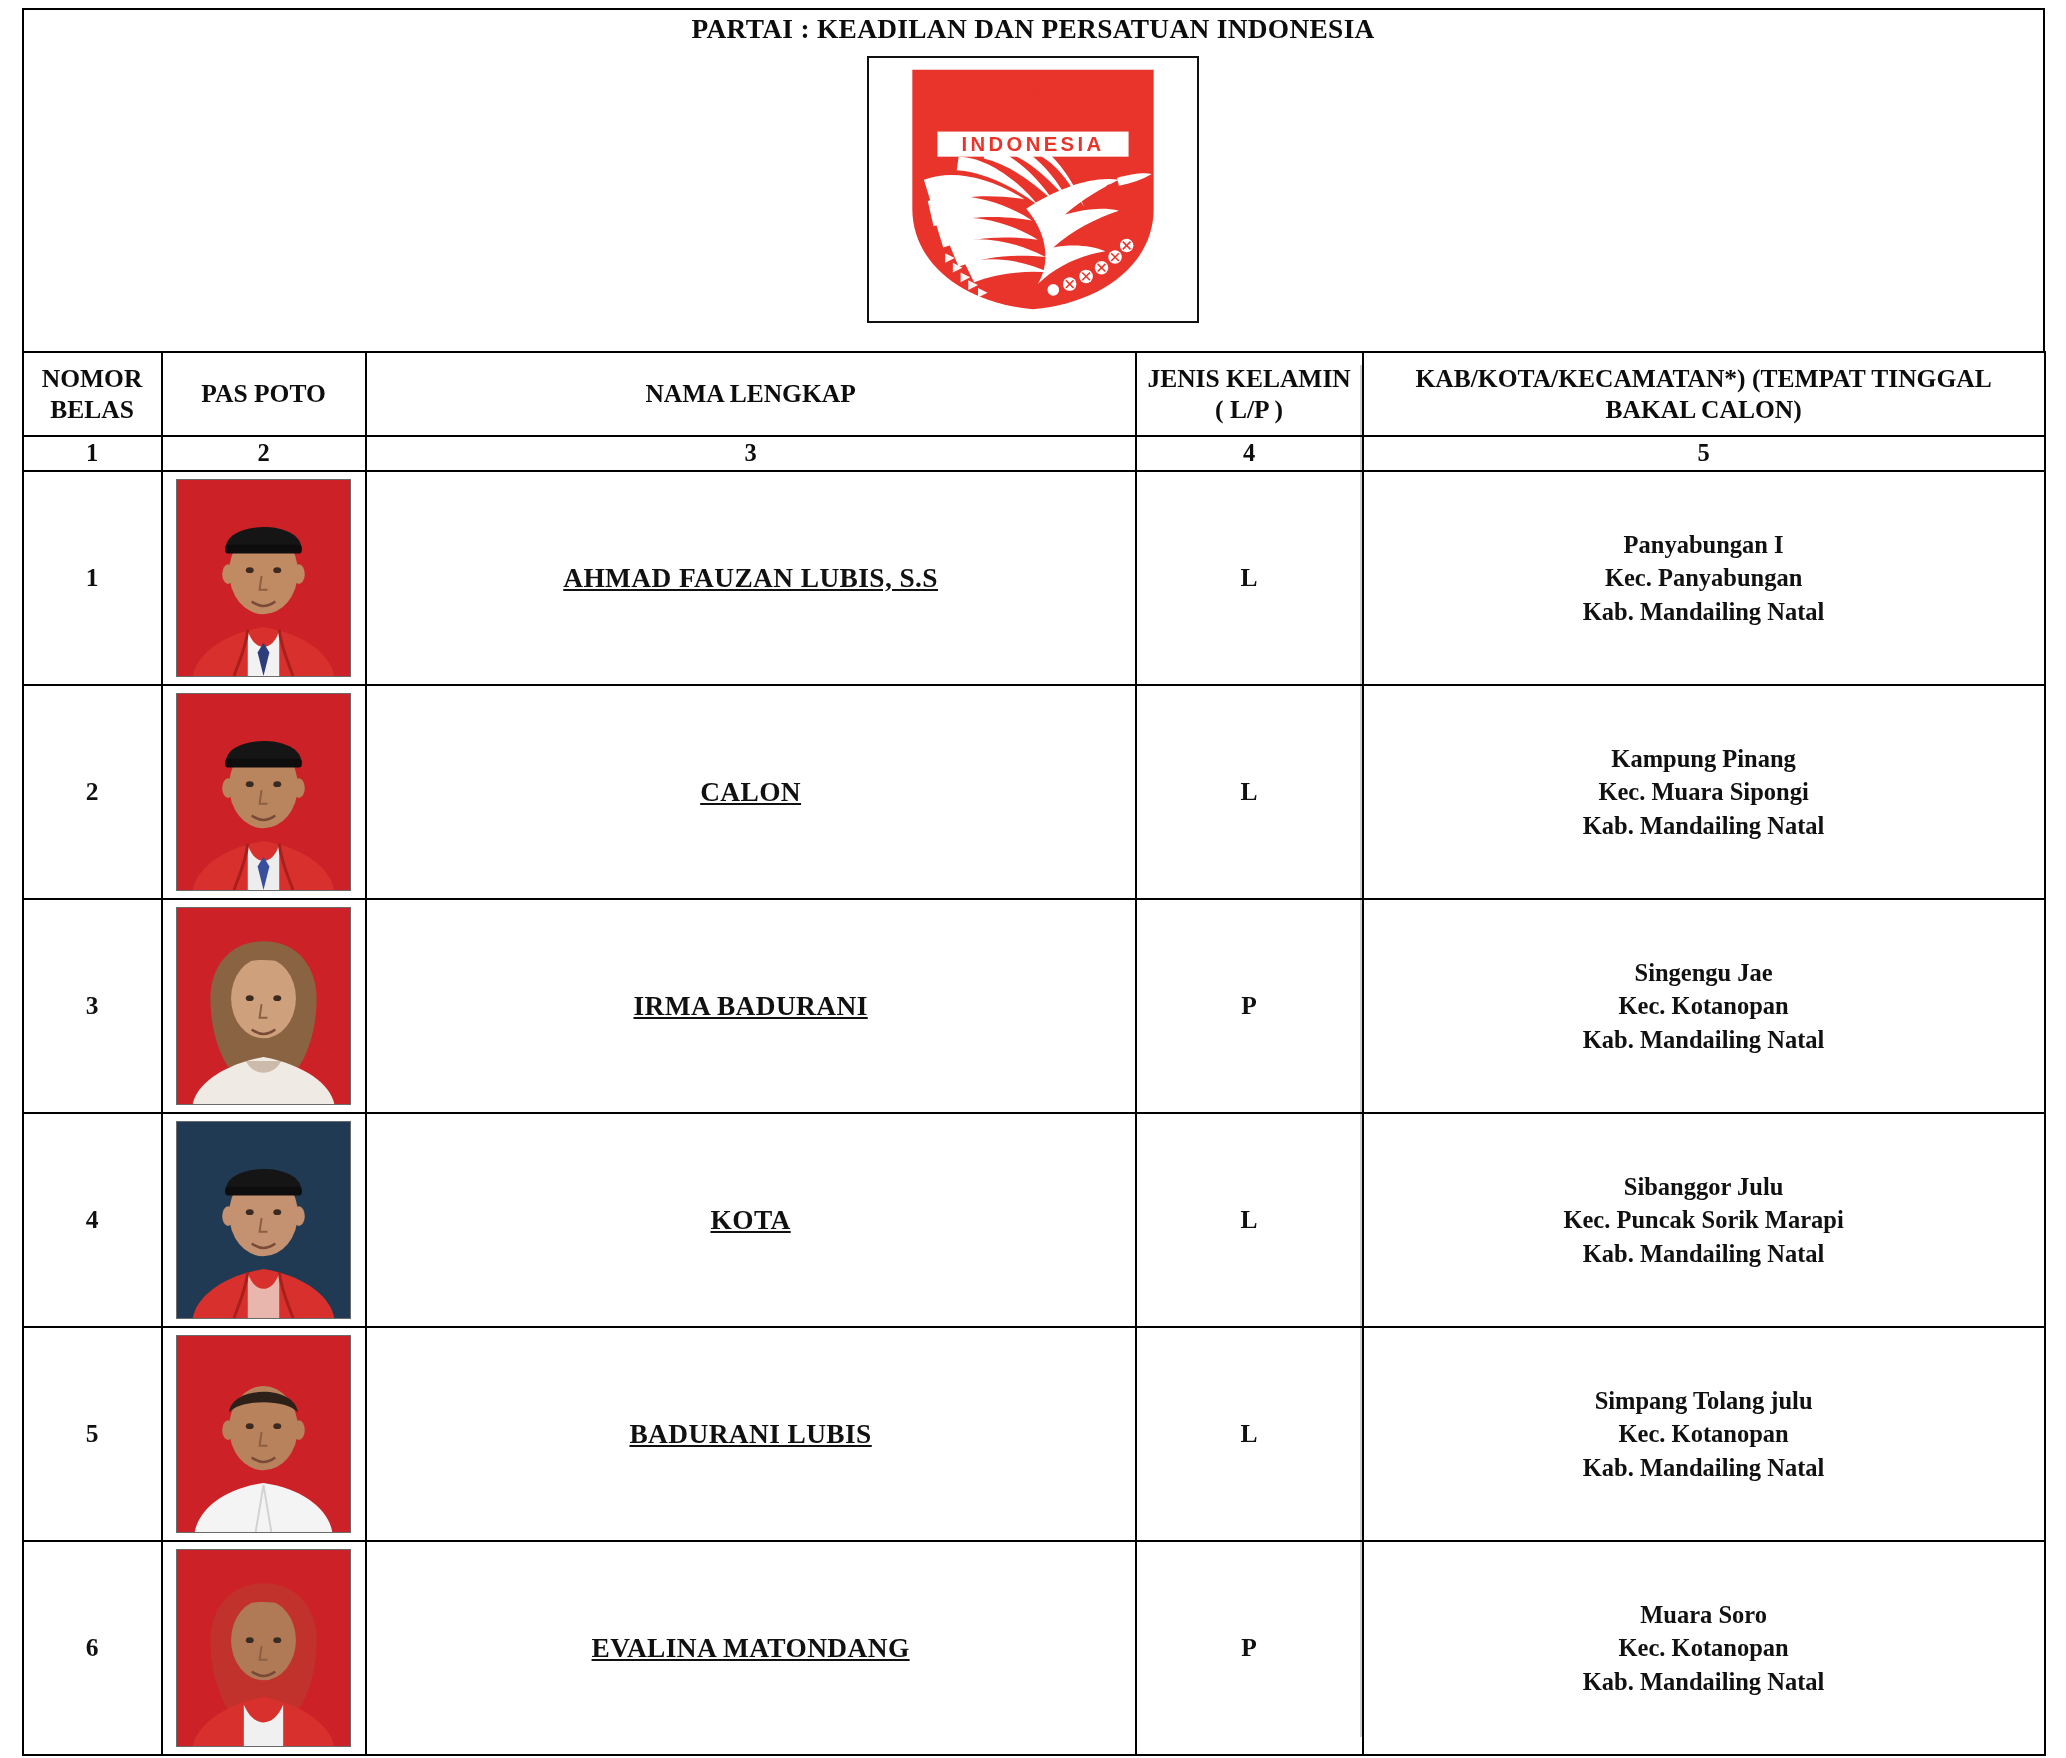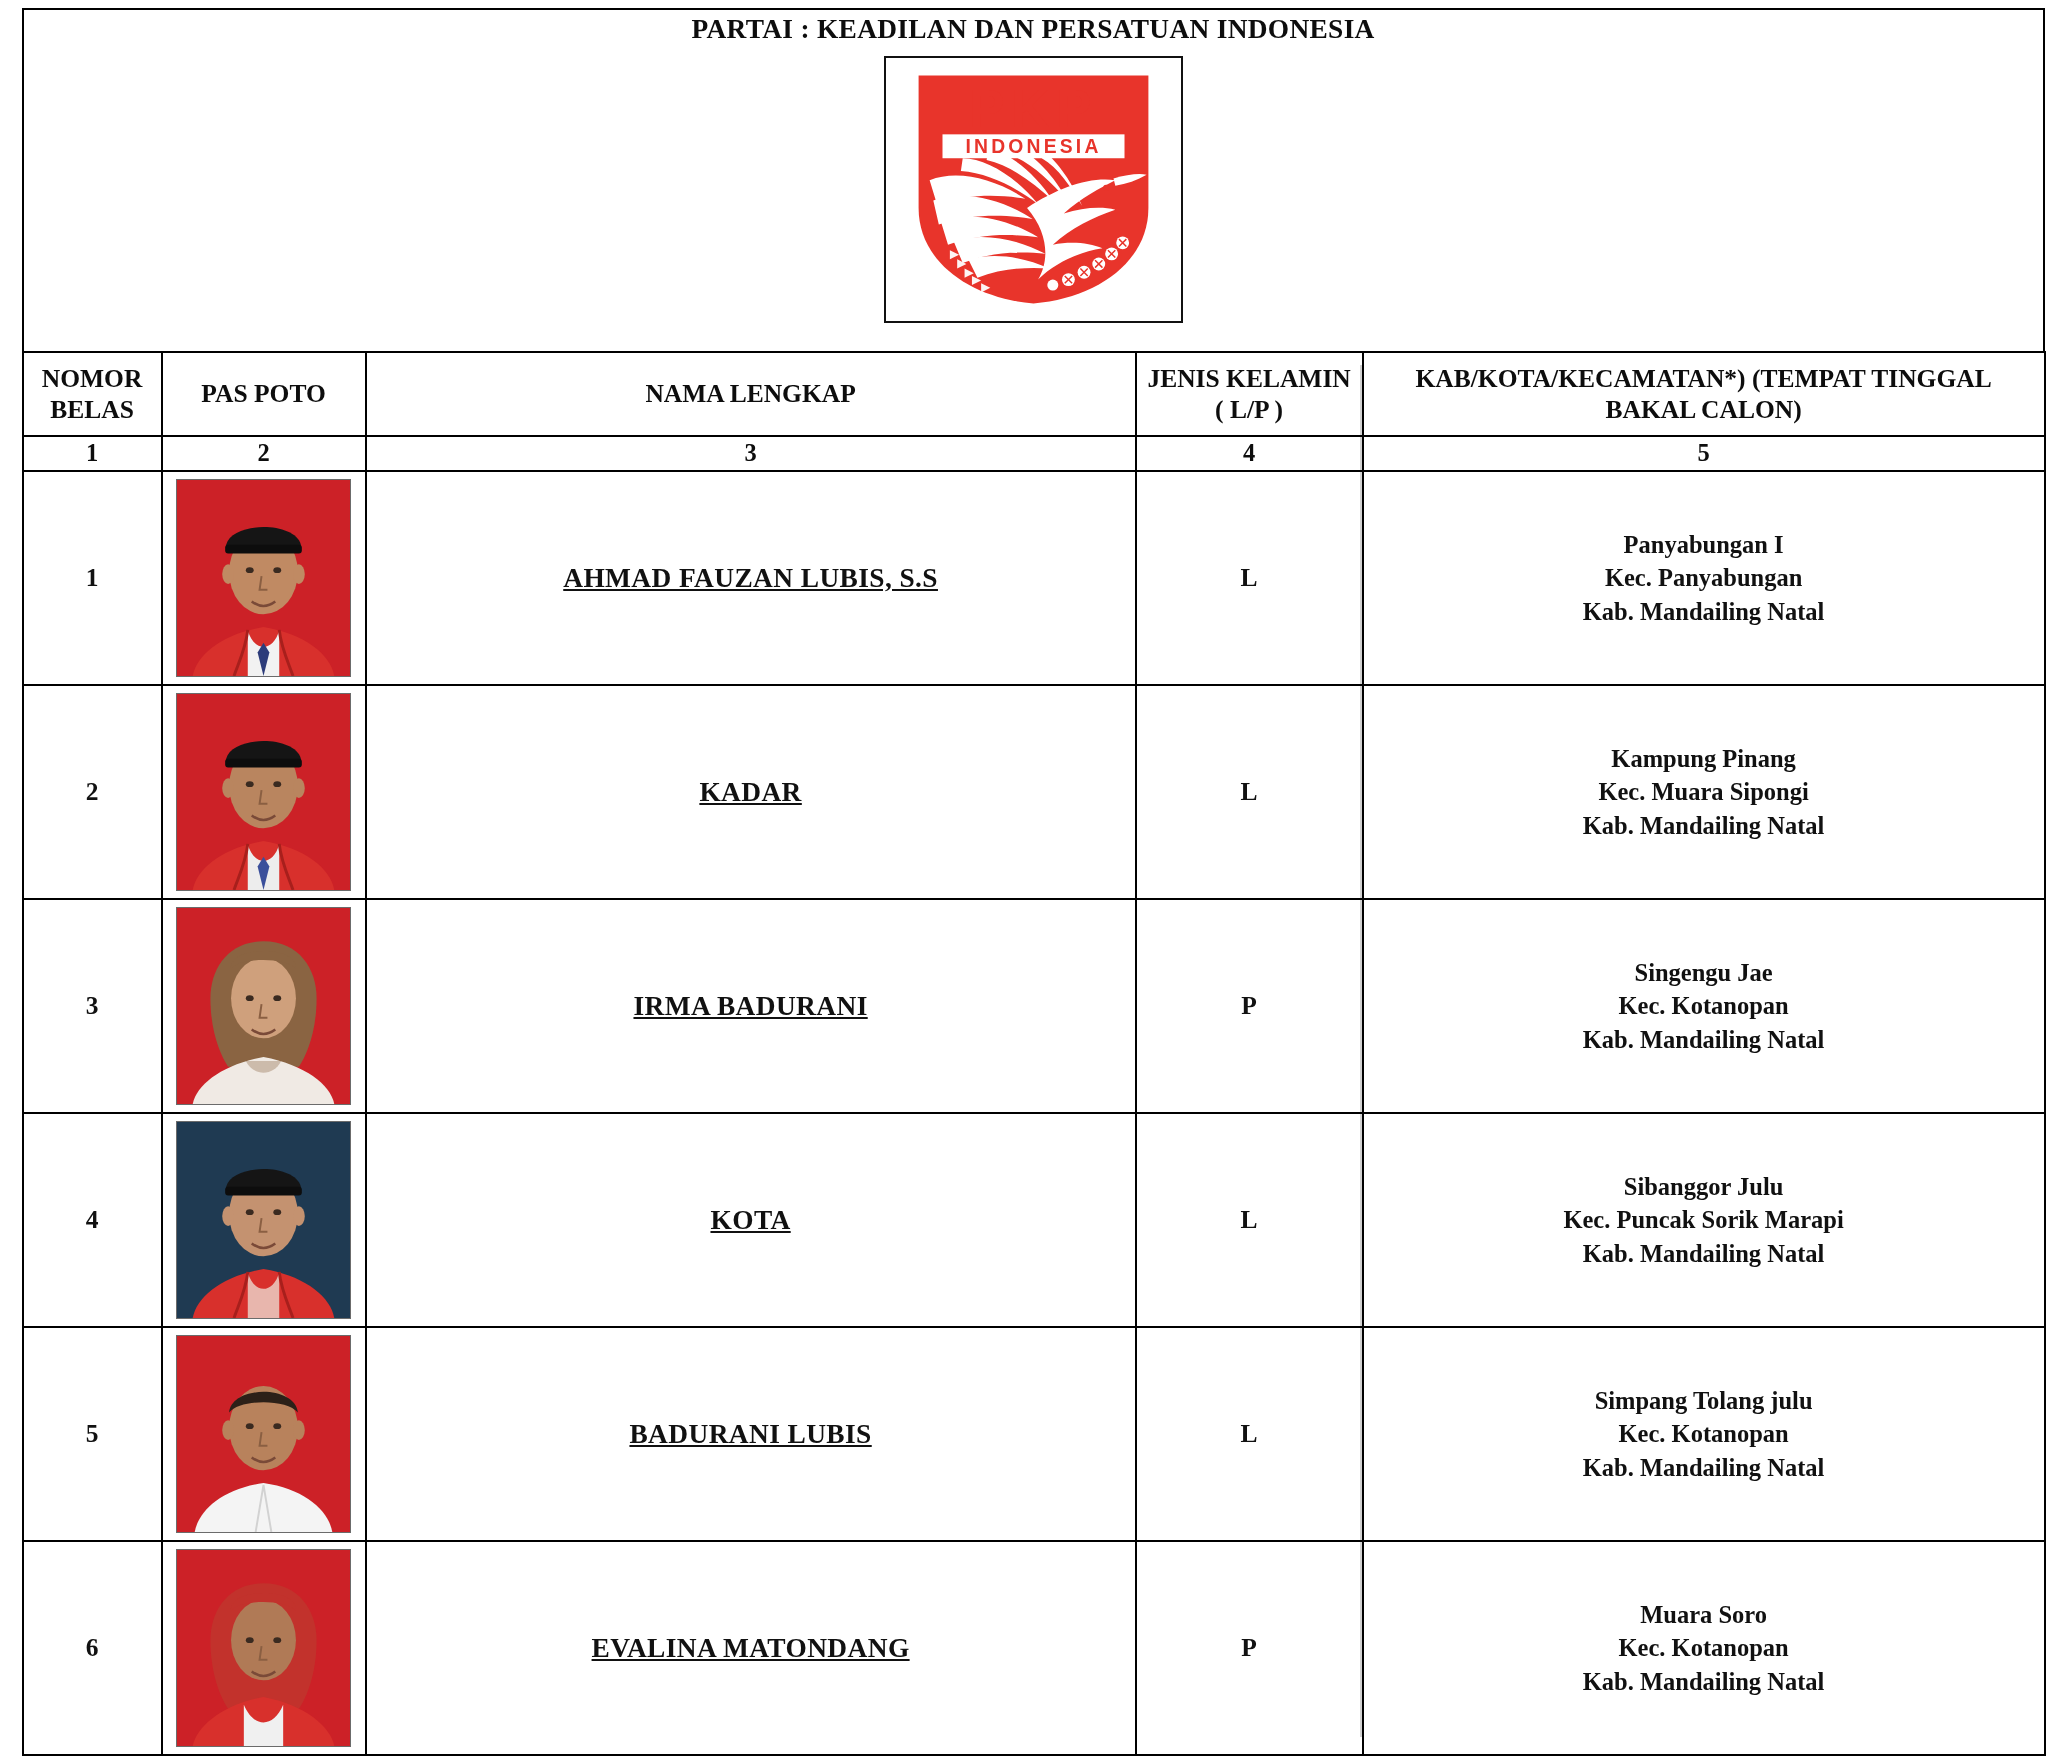--- a/index.html
+++ b/index.html
@@ -46,26 +46,26 @@
     padding-top: 13.7px;
   }
   .hdr-partai {
     font-size: 27.4px;
     padding-top: 2px;
   }
 
   
   .logo-wrap {
     margin: 9.8px auto 0 auto;
-    width: 299px;
+    width: 332px;
     height: 267px;
     border: 2px solid #111;
     background: #ffffff;
     box-sizing: border-box;
-    padding: 12px;
+    padding: 6px;
   }
   .logo-svg { display: block; width: 100%; height: 100%; }
 
   
   table.cand-table {
     position: absolute;
     left: 21.6px;
     top: 351px;
     width: 2023px;
     border-collapse: collapse;
@@ -302,21 +302,21 @@
                 <path d="M86 98 L84 112 L92 112" fill="none" stroke="#8a5f42" stroke-width="2"></path>
                 <path d="M76 124 C84 130 92 130 100 124" fill="none" stroke="#7a4a38" stroke-width="2.5"></path>
                 <path d="M88 150 C46 157 20 178 16 200 L160 200 C156 178 130 157 88 150 Z" fill="#d8302c"></path>
                 <path d="M72 153 C78 176 98 176 104 153 L104 200 L72 200 Z" fill="#ededed"></path>
                 <path d="M88 166 L82 176 L88 200 L94 176 Z" fill="#3a4f9b"></path>
                 <path d="M72 153 C70 172 62 188 58 200" stroke="#a81f1c" stroke-width="3" fill="none"></path>
                 <path d="M104 153 C106 172 114 188 118 200" stroke="#a81f1c" stroke-width="3" fill="none"></path>
           </svg>
       </div>
     </td>
-    <td class="cell-name">KADAR</td>
+    <td class="cell-name">CALON</td>
     <td class="cell-sex">L</td>
     <td class="cell-addr">
       <span class="addr-line">Kampung Pinang</span>
       <span class="addr-line">Kec. Muara Sipongi</span>
       <span class="addr-line">Kab. Mandailing Natal</span>
     </td>
         </tr>
         <tr class="data-row">
     <td class="cell-no">3</td>
     <td class="cell-photo">

